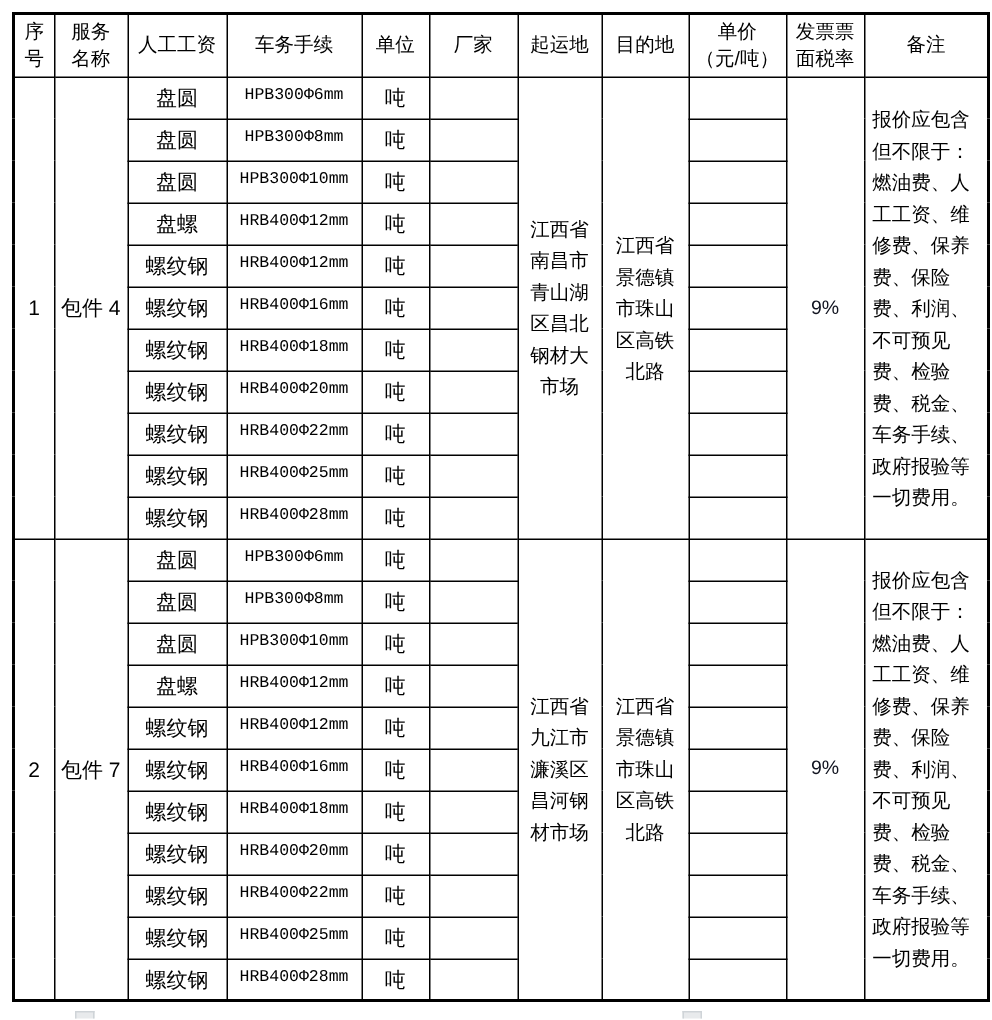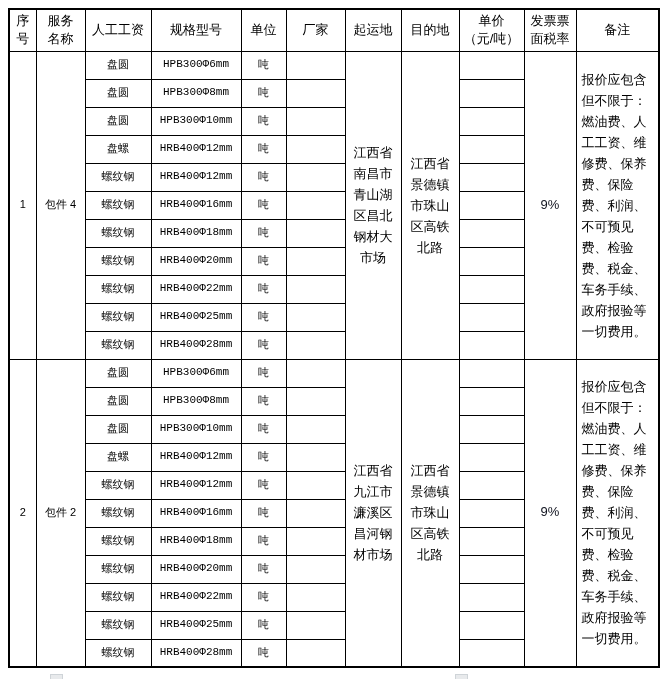--- a/index.html
+++ b/index.html
@@ -34,21 +34,21 @@
   th {
     font-weight: normal;
     white-space: pre-line;
     line-height: 1.4;
   }
   .c-standard {
     font-family: "Liberation Mono", "DejaVu Sans Mono", monospace;
     font-size: 11px;
     letter-spacing: 0px;
   }
-  .c-model, .c-unit, .c-name, .c-no { font-size: 11px; }
+  .c-model, .c-unit, .c-name, .c-no { font-size: 14px; }
   .c-origin, .c-dest { padding: 0 3px; line-height: 21px; }
   .c-remark {
     text-align: left;
     padding: 0 5px;
     font-size: 13px;
     line-height: 21px;
   }
   .c-tax { font-size: 13px; color: #10131f; }
   .handle {
     position: absolute;
@@ -76,21 +76,21 @@
       <col style="width:52px">
         <col style="width:83px">
     </colgroup>
     <thead>
       <tr>
         <th>序
 号</th>
         <th>服务
 名称</th>
         <th>人工工资</th>
-        <th>规格型号</th>
+        <th>车务手续</th>
         <th>单位</th>
         <th>厂家</th>
         <th>起运地</th>
         <th>目的地</th>
         <th>单价
 （元/吨）</th>
         <th>发票票
 面税率</th>
         <th>备注</th>
       </tr>
@@ -174,21 +174,21 @@
         </tr>
         <tr>
           <td class="c-model">螺纹钢</td>
           <td class="c-standard">HRB400Φ28mm</td>
           <td class="c-unit">吨</td>
           <td class="c-vendor"></td>
           <td class="c-price"></td>
         </tr>
         <tr>
           <td class="c-no" rowspan="11">2</td>
-          <td class="c-name" rowspan="11">包件 2</td>
+          <td class="c-name" rowspan="11">包件 7</td>
           <td class="c-model">盘圆</td>
           <td class="c-standard">HPB300Φ6mm</td>
           <td class="c-unit">吨</td>
           <td class="c-vendor"></td>
           <td class="c-origin" rowspan="11">江西省九江市濂溪区昌河钢材市场</td>
           <td class="c-dest" rowspan="11">江西省景德镇市珠山区高铁北路</td>
           <td class="c-price"></td>
           <td class="c-tax" rowspan="11">9%</td>
           <td class="c-remark" rowspan="11">报价应包含但不限于：燃油费、人工工资、维修费、保养费、保险费、利润、不可预见费、检验费、税金、车务手续、政府报验等一切费用。</td>
         </tr>

